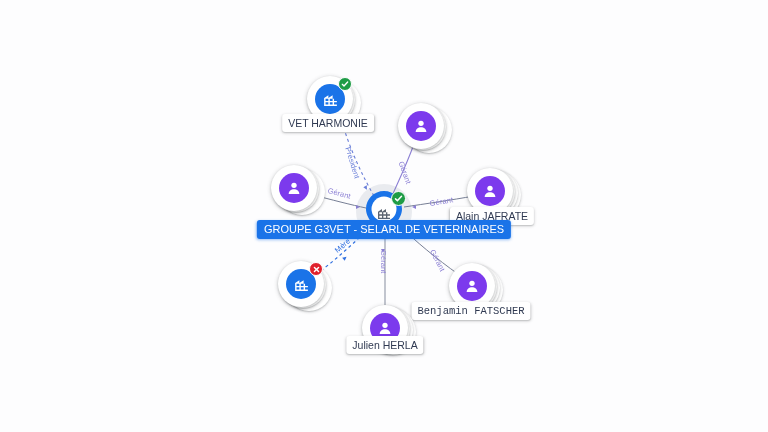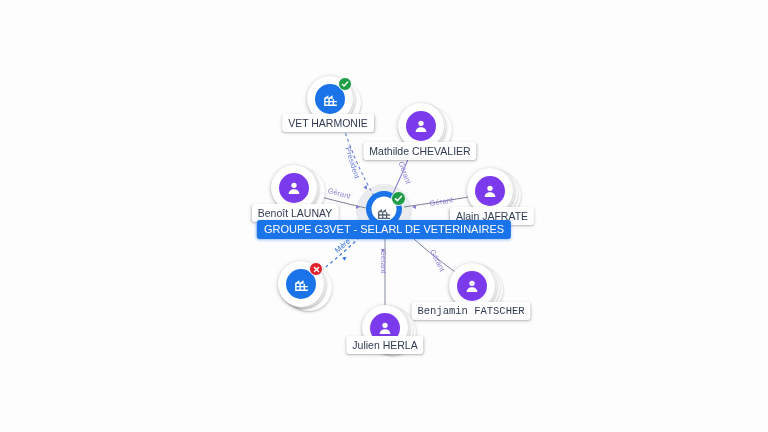--- a/index.html
+++ b/index.html
@@ -222,21 +222,20 @@
       <div class="node-disc">
         <div class="inner-circle person">
           <svg width="16" height="16" viewBox="0 0 24 24" fill="#ffffff">
             <circle cx="12" cy="8" r="4"></circle>
             <path d="M4 21c0-4.4 3.6-7 8-7s8 2.6 8 7z"></path>
           </svg>
         </div>
       </div>
     </div>
   </div>
-  <div class="label" style="left:420px; top:142px;">Mathilde CHEVALIER</div>
 
   <div class="node" style="left:490px; top:191px;">
     <div class="node-stack">
       <div class="stack-card s1"></div>
       <div class="stack-card s2"></div>
       <div class="stack-card s3"></div>
       <div class="node-disc">
         <div class="inner-circle person">
           <svg width="16" height="16" viewBox="0 0 24 24" fill="#ffffff">
             <circle cx="12" cy="8" r="4"></circle>
@@ -309,21 +308,20 @@
       <div class="node-disc">
         <div class="inner-circle person">
           <svg width="16" height="16" viewBox="0 0 24 24" fill="#ffffff">
             <circle cx="12" cy="8" r="4"></circle>
             <path d="M4 21c0-4.4 3.6-7 8-7s8 2.6 8 7z"></path>
           </svg>
         </div>
       </div>
     </div>
   </div>
-  <div class="label" style="left:295px; top:204px;">Benoît LAUNAY</div>
 
   <div class="pin-wrap" style="left:384px; top:212px;">
     <div class="pin-halo"></div>
     <div class="pin-shape">
       <svg width="42" height="46" viewBox="0 0 42 46" style="position:absolute; left:0; top:-2px;">
         <path d="M21 2 C11 2 3 10 3 20 C3 31 15 40 21 45 C27 40 39 31 39 20 C39 10 31 2 21 2 Z" fill="#1a73e8"></path>
         <circle cx="21" cy="20" r="12.5" fill="#ffffff"></circle>
       </svg>
       <div style="position:absolute; left:8.5px; top:10px; width:25px; height:24px; display:flex; align-items:center; justify-content:center;">
         <svg width="16" height="16" viewBox="0 0 24 24" fill="#5a6472">

